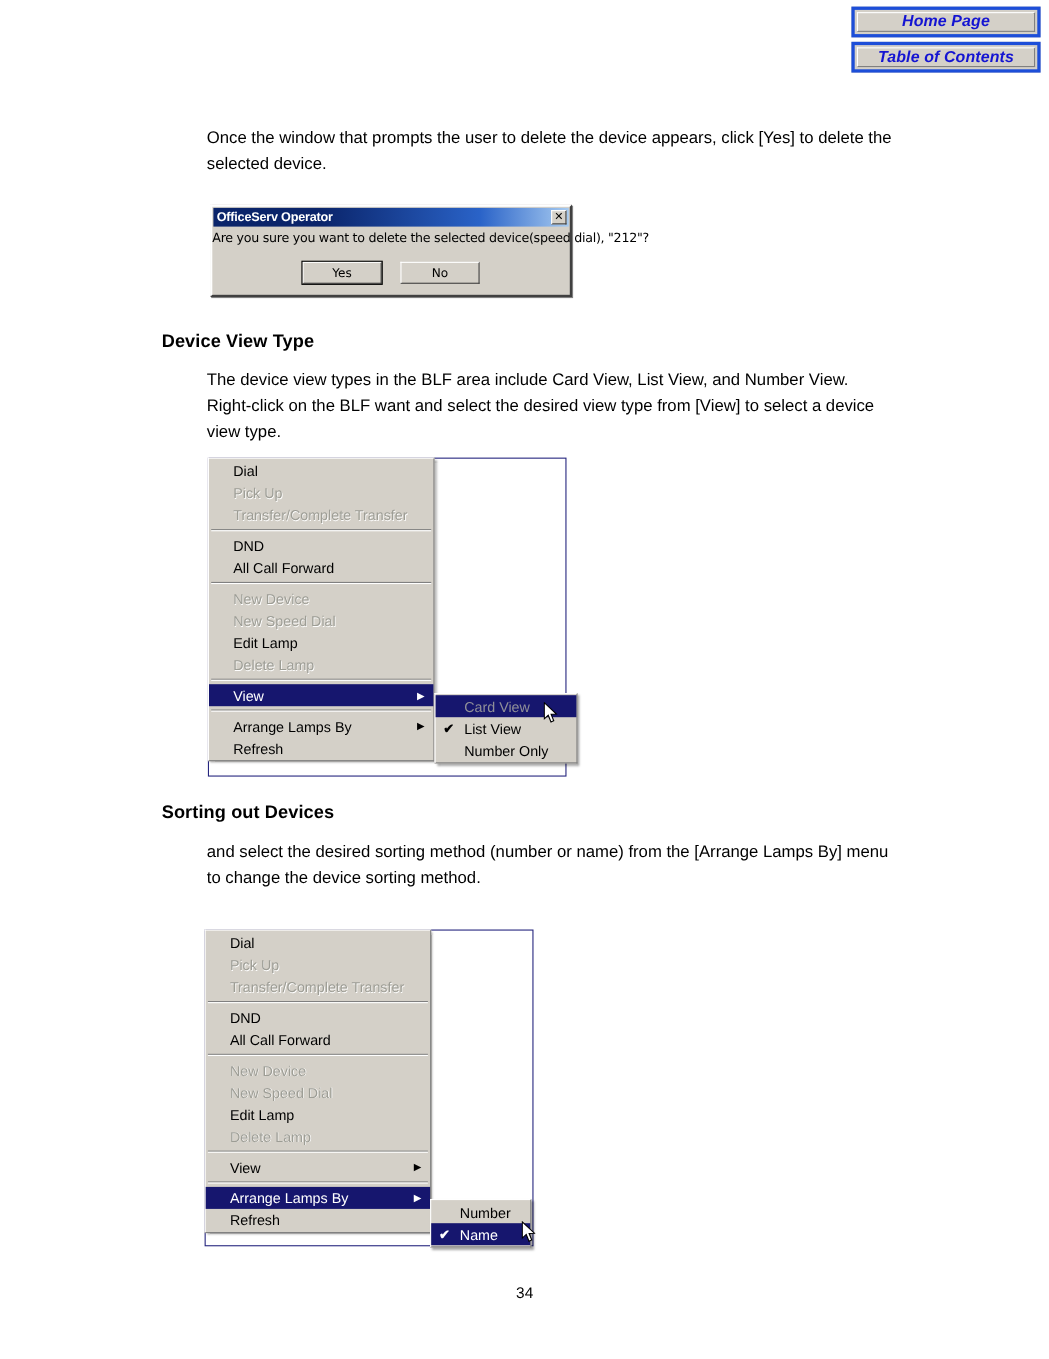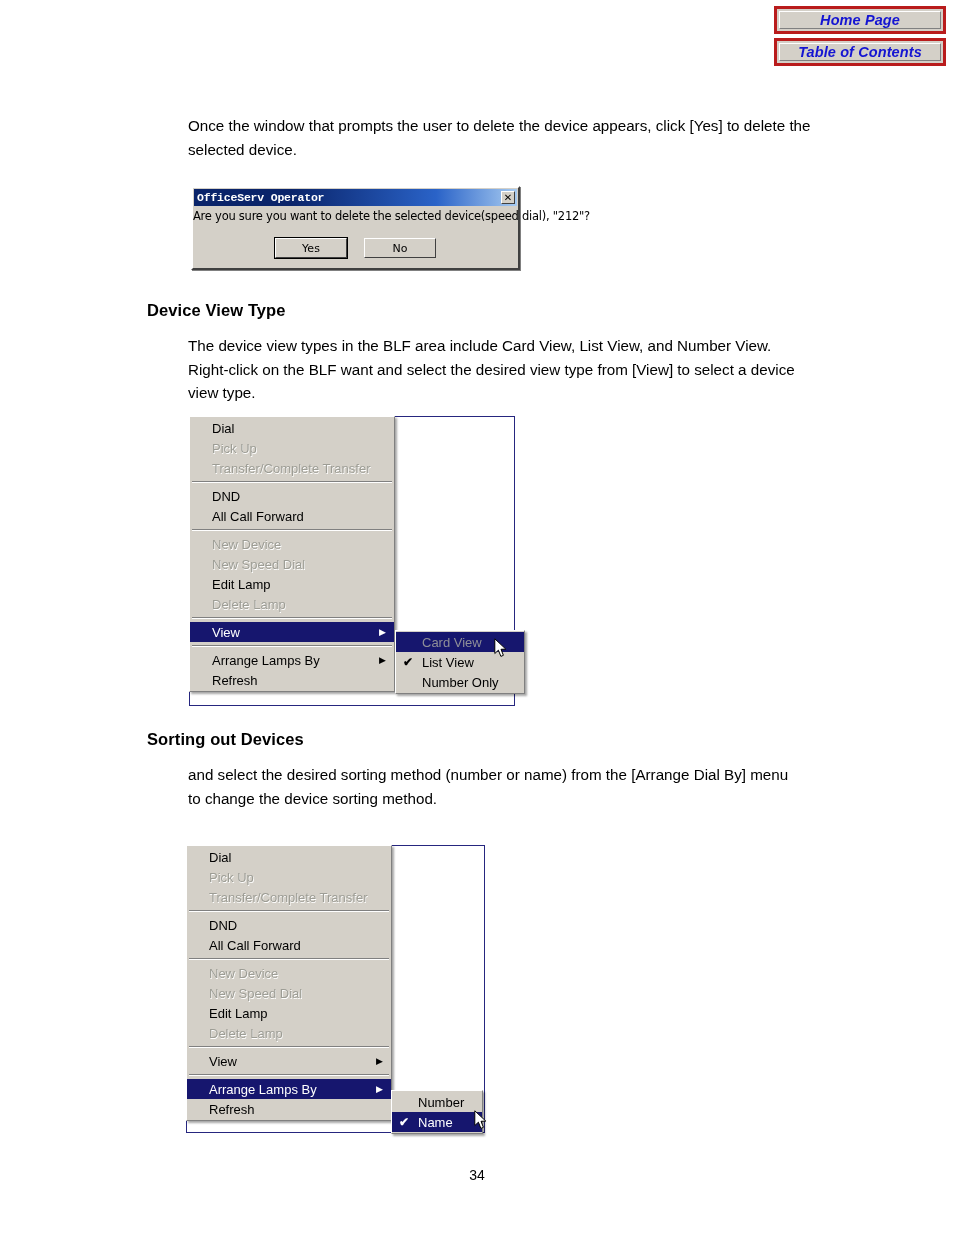--- a/index.html
+++ b/index.html
@@ -17,21 +17,21 @@
   }
 
   
   .nav-buttons {
     position: absolute;
     top: 6px;
     left: 774px;
     width: 172px;
   }
   .nav-btn {
-    border: 3px solid #b91c1c;
+    border: 3px solid #1d4ed8;
     background: #d4d0c8;
     padding: 2px;
     margin-bottom: 4px;
     box-sizing: border-box;
     height: 28px;
     display: flex;
     align-items: center;
     justify-content: center;
   }
   .nav-btn-inner {
@@ -95,21 +95,21 @@
     background: linear-gradient(to right, #0a246a 0%, #0a246a 30%, #2a63c8 75%, #a6caf0 100%);
     display: flex;
     align-items: center;
     padding-left: 3px;
     box-sizing: border-box;
   }
   .dialog-title {
     color: #ffffff;
     font-size: 11.5px;
     font-weight: bold;
-    font-family: Liberation Mono, monospace;
+    font-family: Liberation Sans, sans-serif;
     letter-spacing: -0.2px;
     white-space: nowrap;
   }
   .dialog-close {
     margin-left: auto;
     margin-right: 2px;
     width: 14px;
     height: 13px;
     background: #d4d0c8;
     border-top: 1px solid #ffffff;
@@ -332,21 +332,21 @@
     <div class="ctx-item">
       <span>Number Only</span>
     </div>
   </div>
 <svg class="cursor-arrow" style="left:494px; top:638px;" viewBox="0 0 13 20">
   <path d="M0.8,0.8 L0.8,15.5 L4.4,12.2 L6.9,18.4 L9.4,17.3 L7.0,11.3 L11.8,11.1 Z" fill="#ffffff" stroke="#000000" stroke-width="1"></path>
 </svg>
 
 <h2 class="section-head" style="left:147px; top:730px;">Sorting out Devices</h2>
 <div class="para" style="left:188px; top:763px; width:656px;">
-  <div>and select the desired sorting method (number or name) from the [Arrange Dial By] menu</div>
+  <div>and select the desired sorting method (number or name) from the [Arrange Lamps By] menu</div>
   <div class="last-line">to change the device sorting method.</div>
 </div>
 
 <div class="blf-panel" style="left:186px; top:845px; width:299px; height:288px;"></div>
 <div class="ctx-menu" id="menu-arrange" style="left:186px; top:845px; width:206px;">
     <div class="ctx-item">
       <span>Dial</span>
     </div>
     <div class="ctx-item disabled">
       <span>Pick Up</span>

